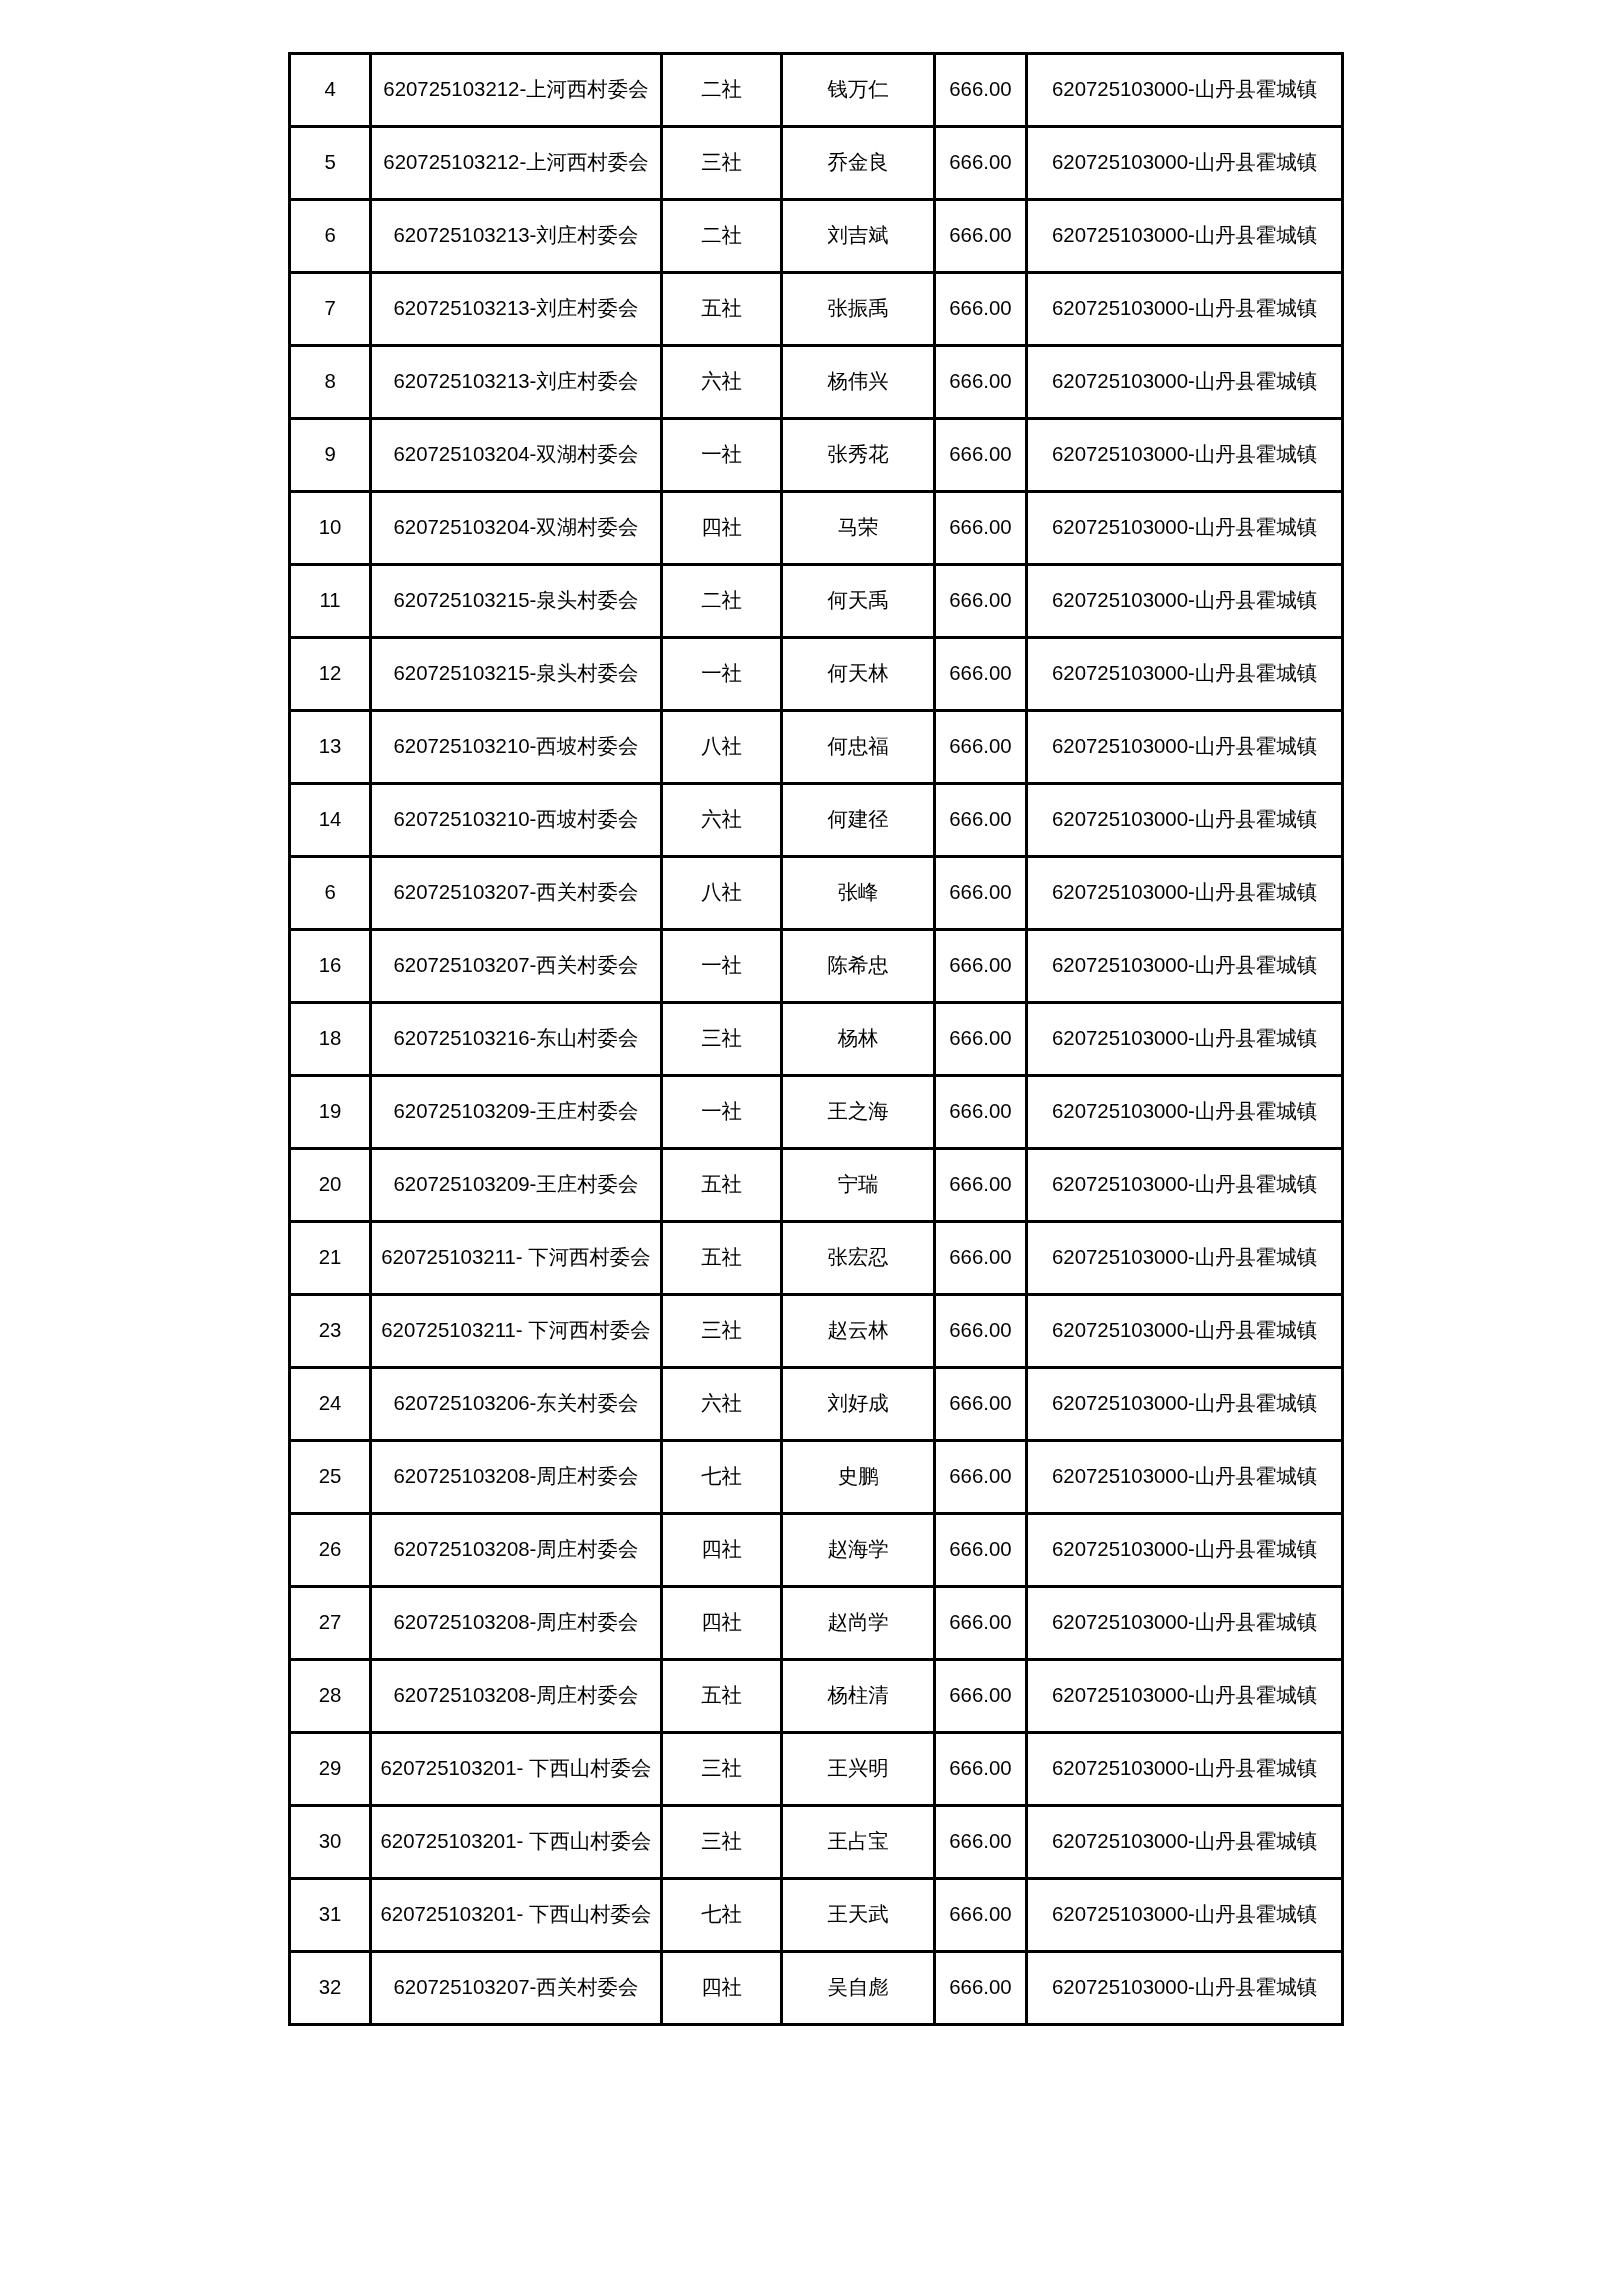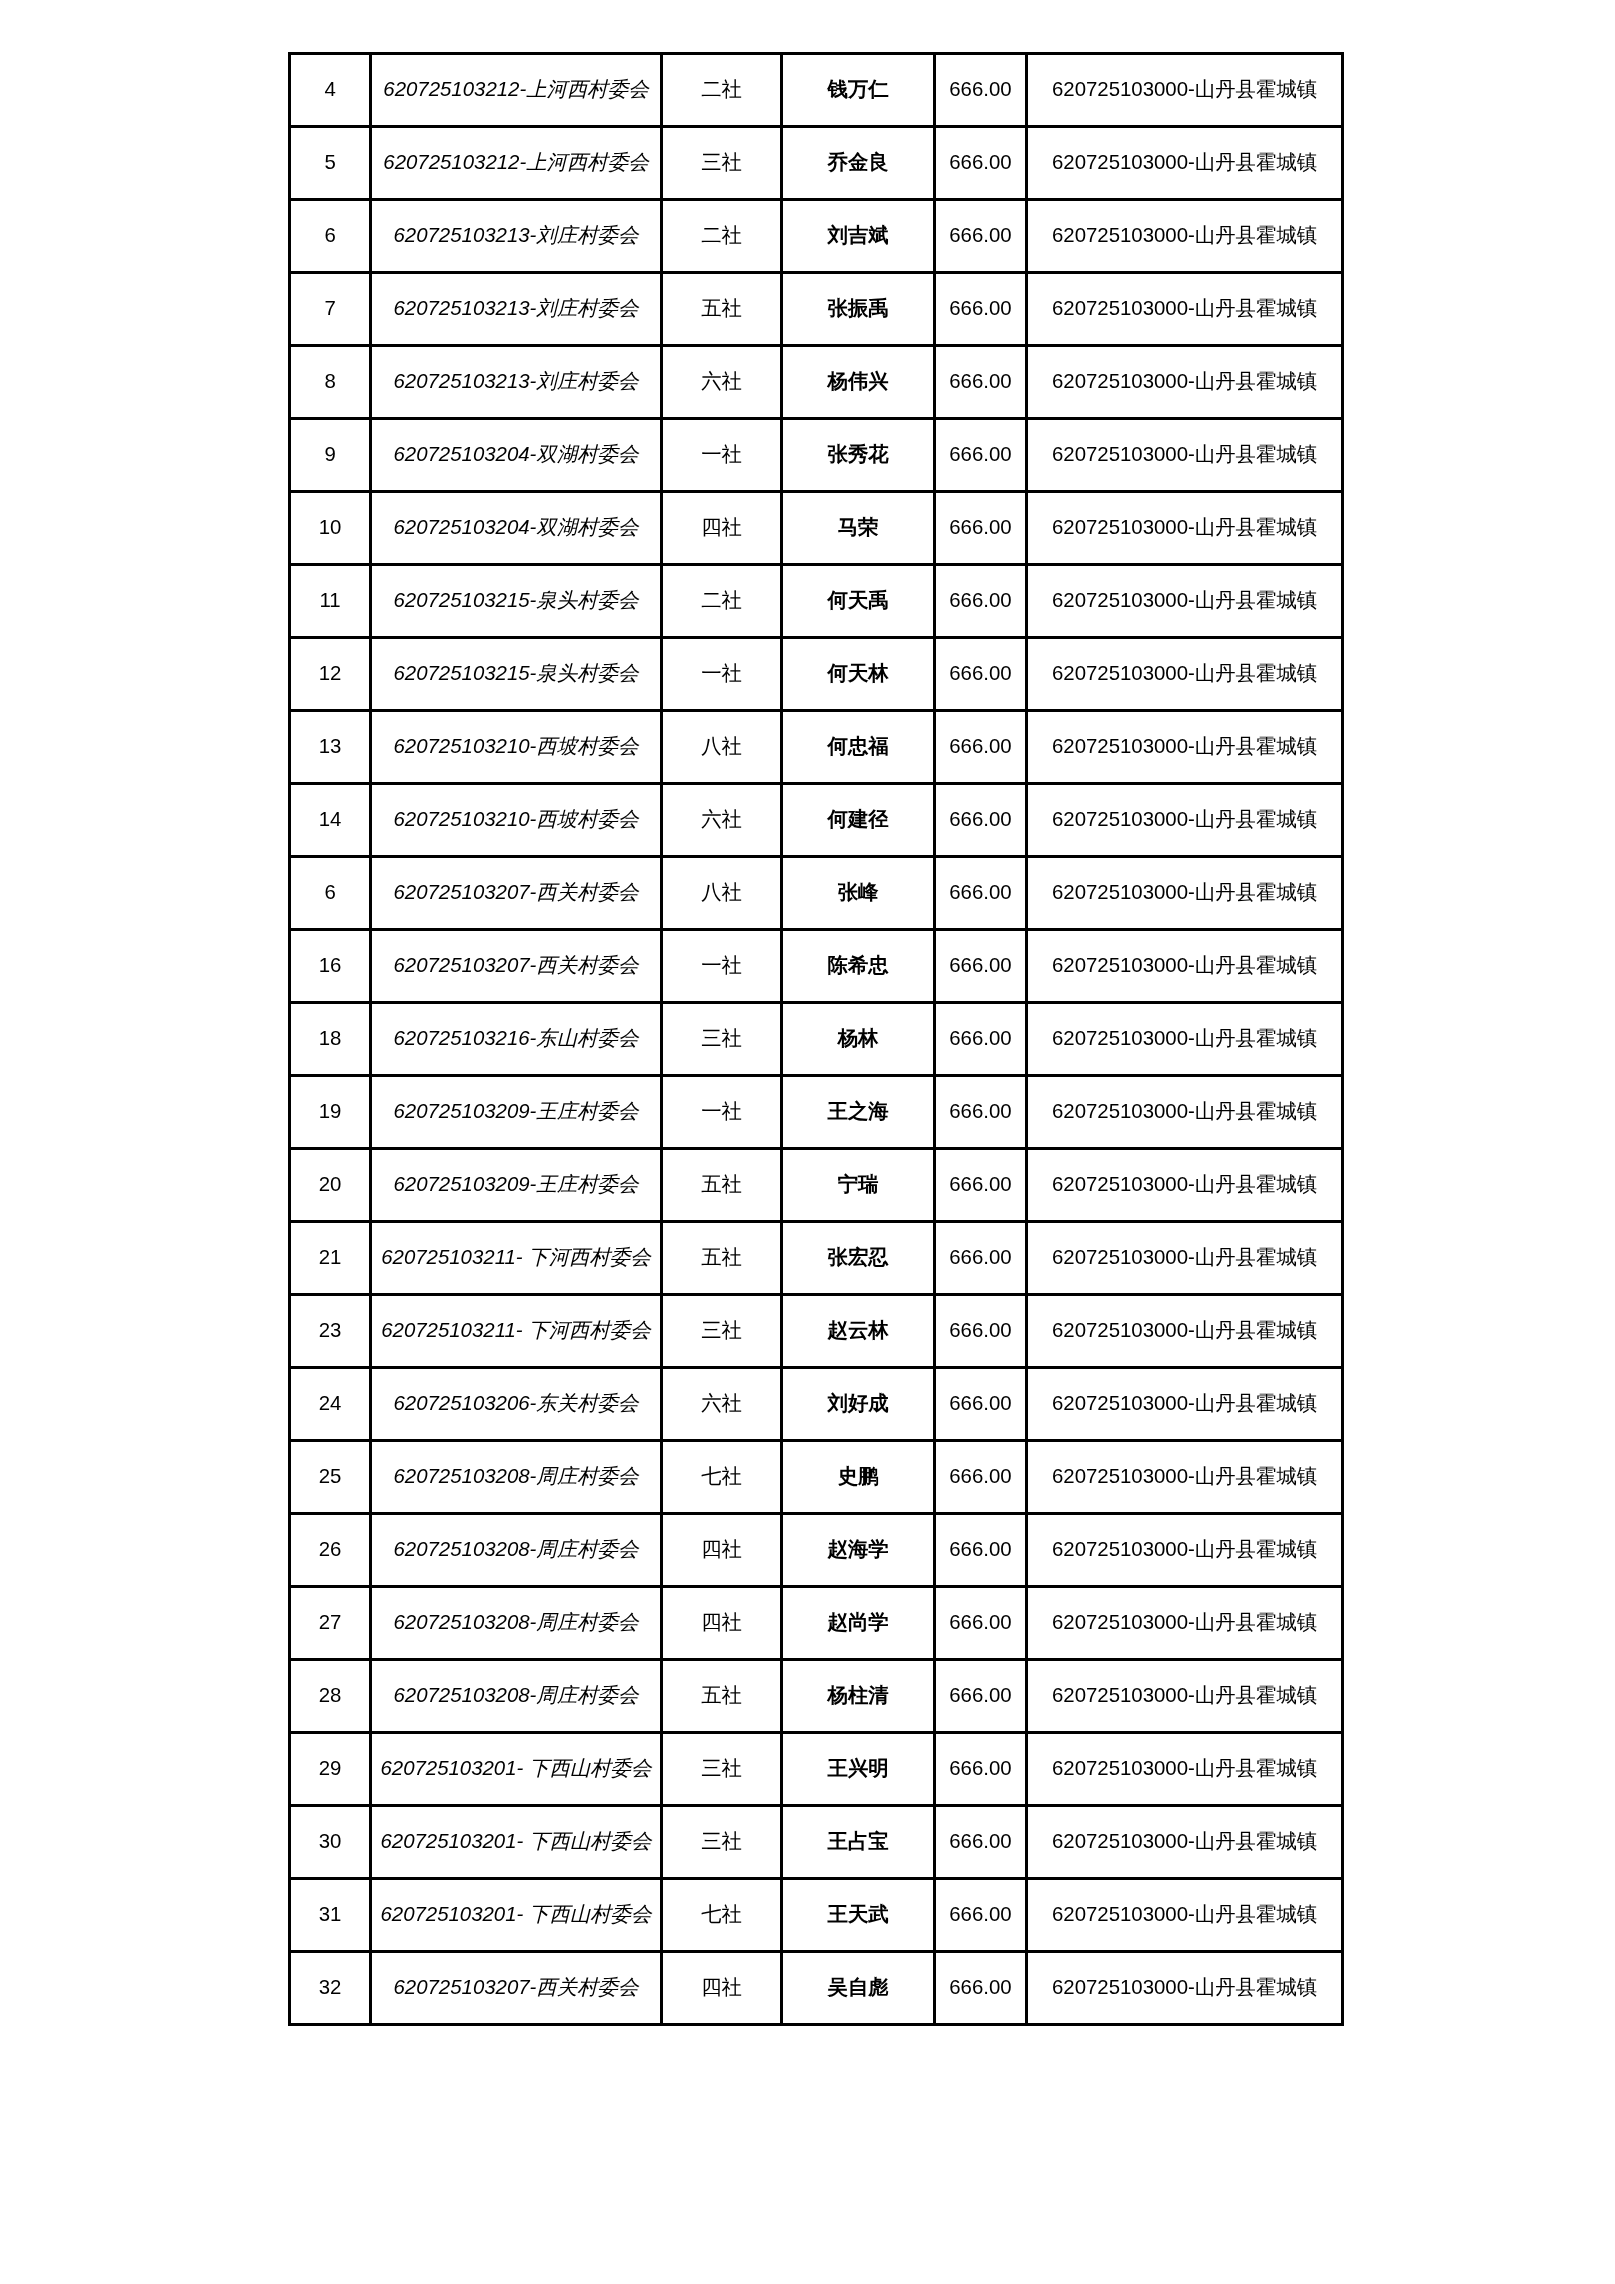--- a/index.html
+++ b/index.html
@@ -30,23 +30,23 @@
     padding: 0 2px;
     text-align: center;
     vertical-align: middle;
     font-size: 20.4px;
     line-height: 1.15;
     color: #000000;
     overflow: hidden;
     white-space: nowrap;
   }
   .c-no     { width: 80px; }
-  .c-village{ width: 286px; font-style: italic; }
+  .c-village{ width: 286px; }
   .c-group  { width: 119px; }
-  .c-person { width: 150px; font-weight: bold; }
+  .c-person { width: 150px; }
   .c-amount { width: 91px; }
   .c-town   { width: 311px; }
 </style>
 </head>
 <body>
 
 <div class="sheet">
   <table class="register">
     <colgroup>
       <col class="c-no">

